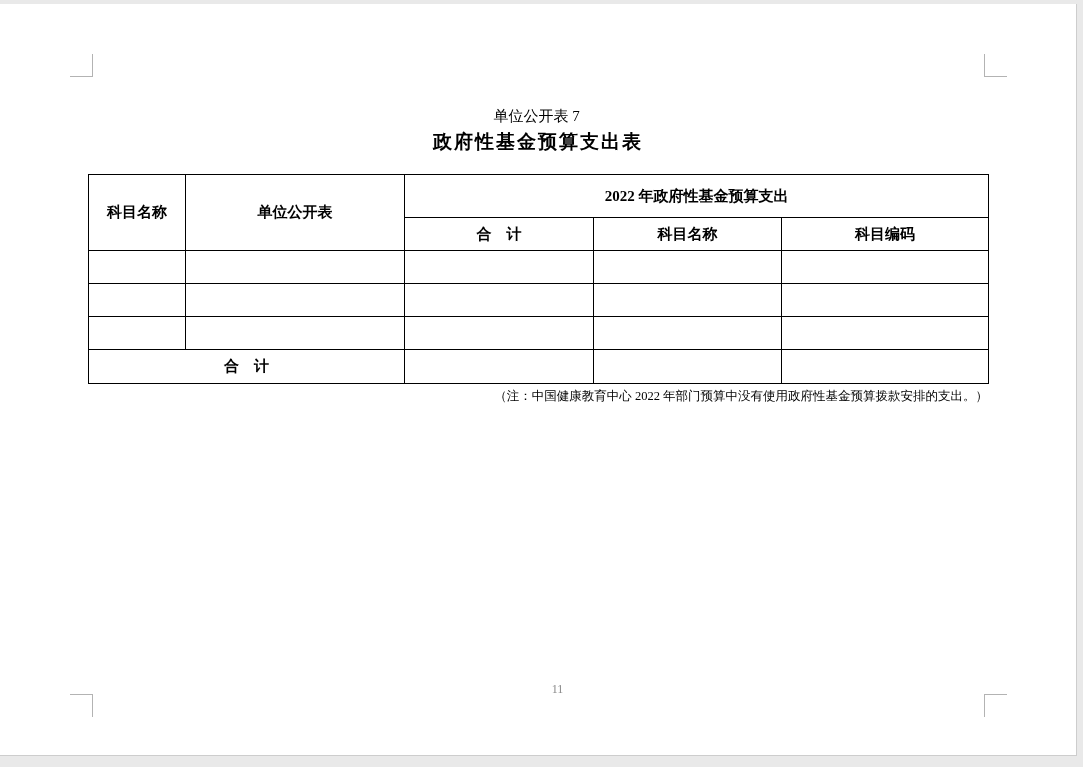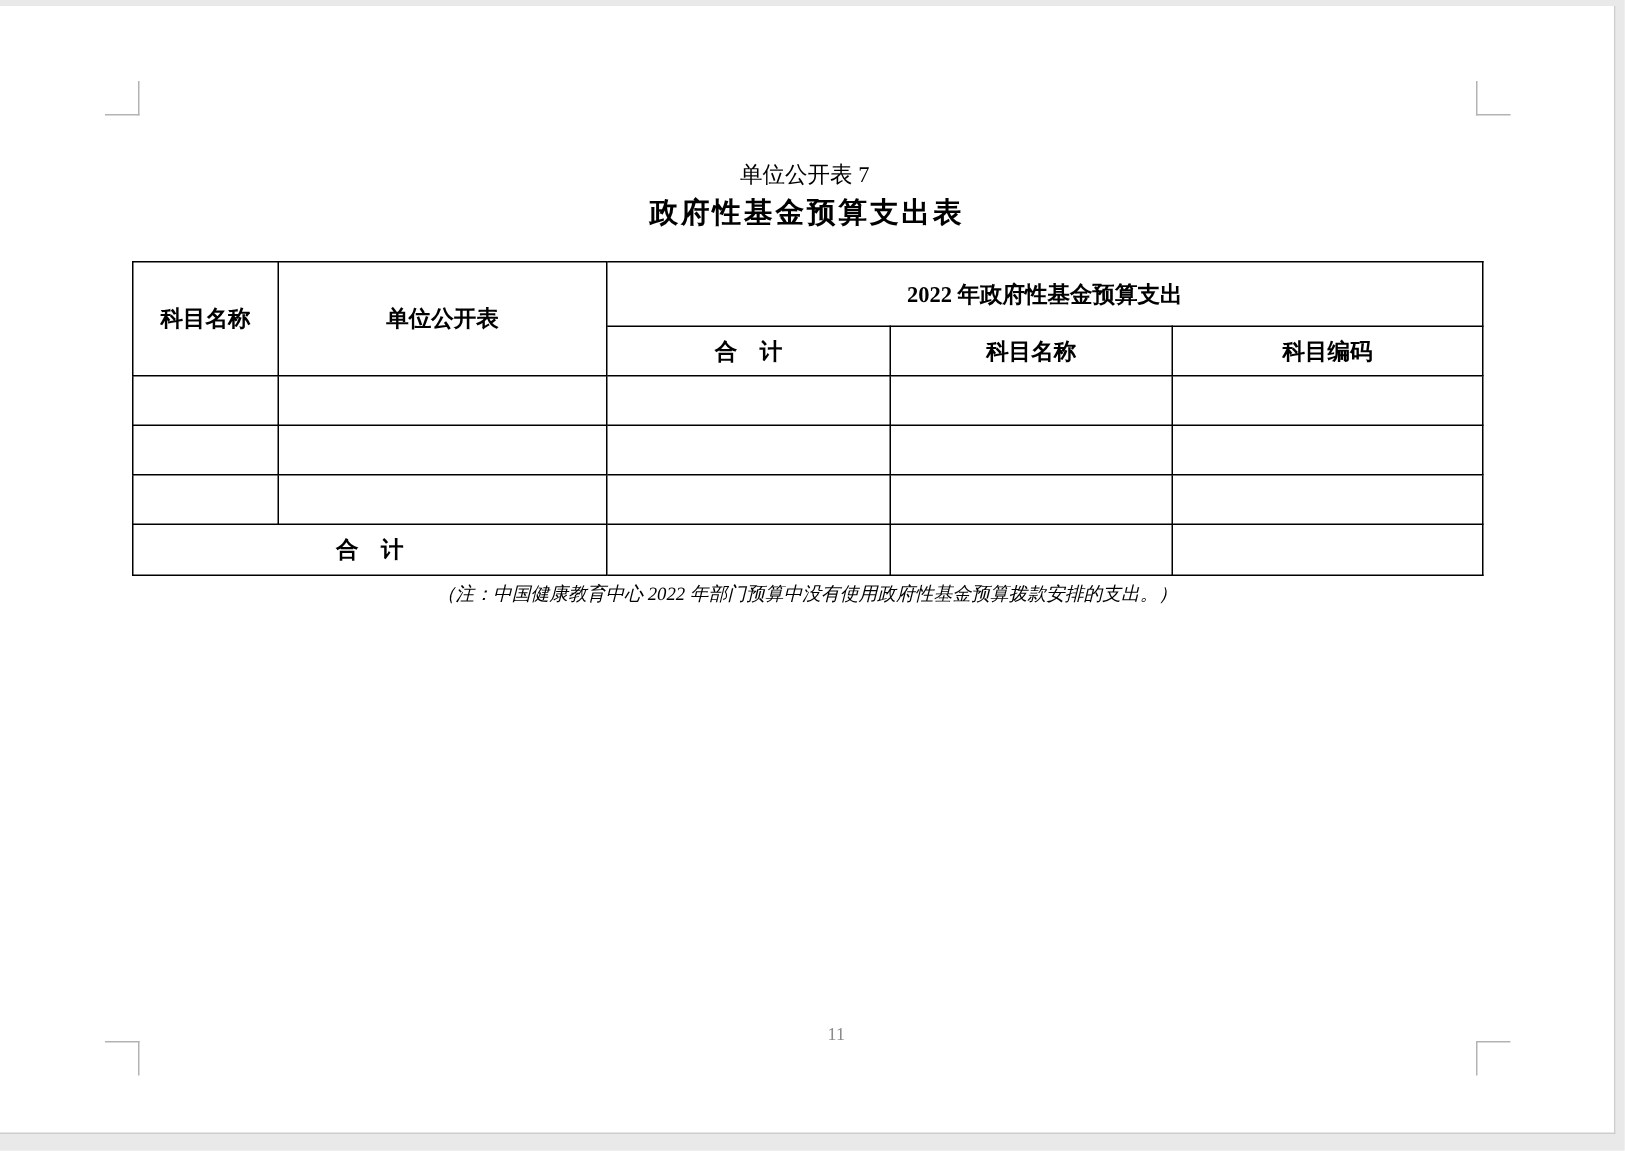--- a/index.html
+++ b/index.html
@@ -68,22 +68,21 @@
   }
   tr.hdr-top  { height: 43px; }
   tr.hdr-sub  { height: 33px; }
   tr.data-row { height: 33px; }
   tr.total-row { height: 34px; }
 
   .note {
     position: absolute;
     left: 88px; top: 384px; width: 900px;
     font-size: 12.5px;
-    text-align: center;
-    font-style: italic;
+    text-align: right;
   }
   .page-number {
     position: absolute;
     left: 0; top: 678px; width: 1115px;
     text-align: center;
     font-size: 12px;
     color: #8a8a8a;
   }
 </style>
 </head>

